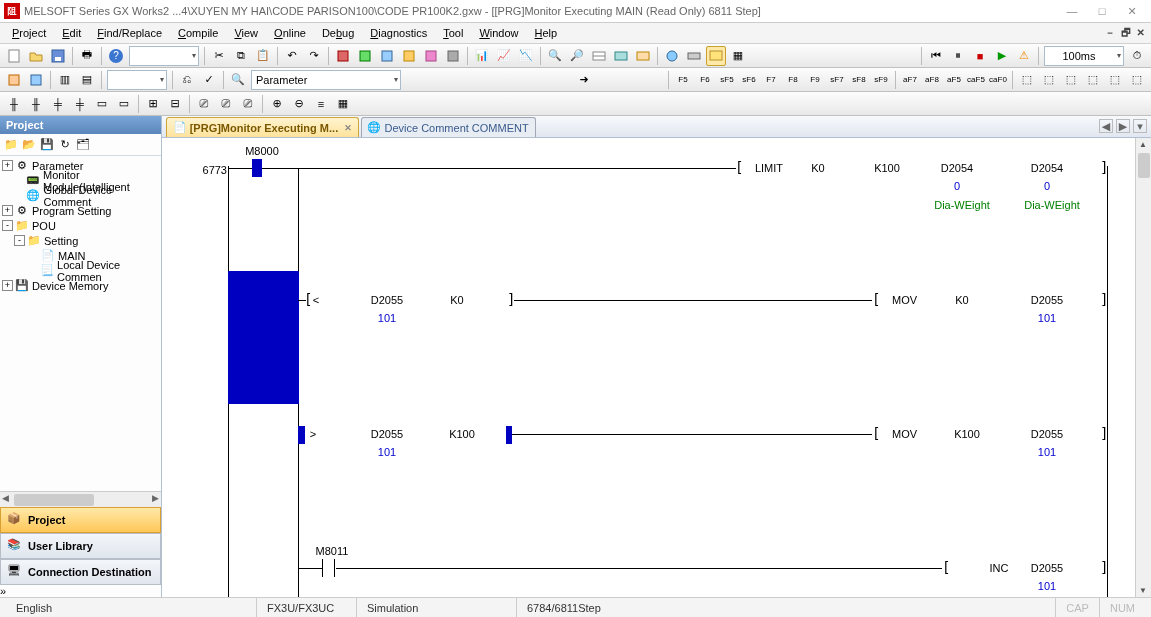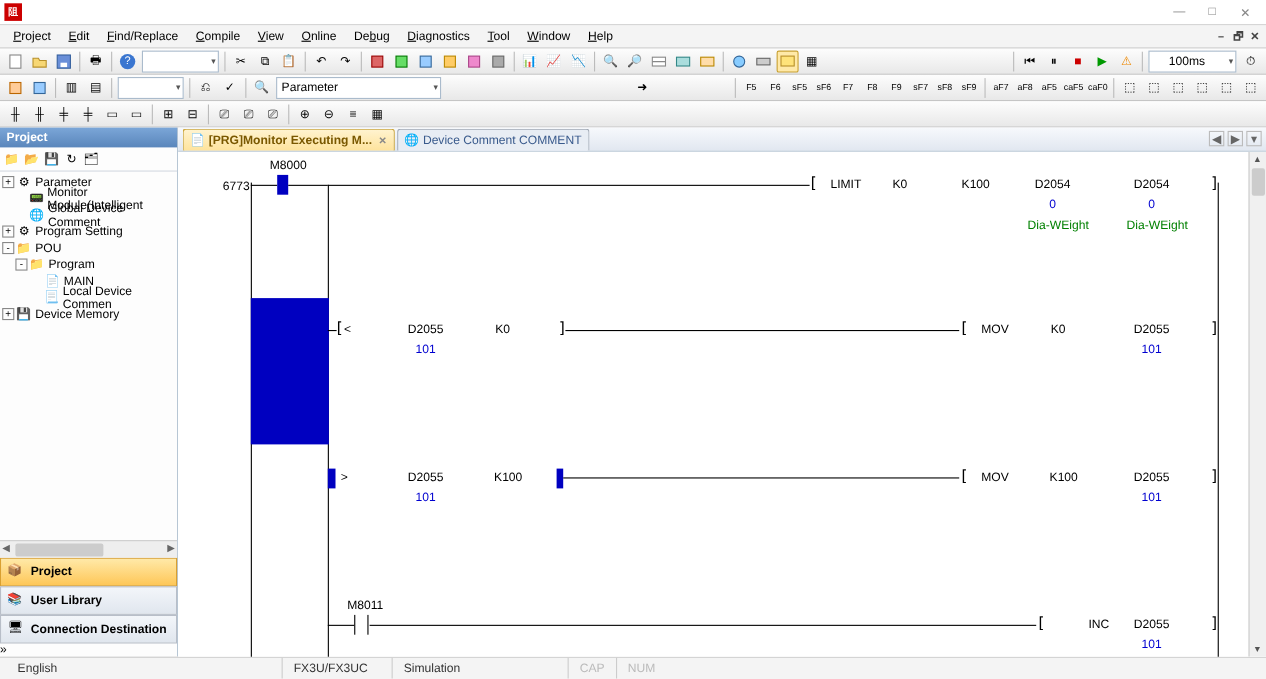--- a/index.html
+++ b/index.html
@@ -74,20 +74,21 @@
 .status .cell:first-child { border-left: none; }
 .status .faded { color: #bbb; }
 
 svg { display: block; }
 </style>
 </head>
 <body>
 
 <div class="titlebar">
   <span class="icon">阻</span>
+  <span>MELSOFT Series GX Works2 ...4\XUYEN MY HAI\CODE PARISON100\CODE PR100K2.gxw - [[PRG]Monitor Executing MAIN (Read Only) 6811 Step]</span>
   <span class="spacer"></span>
   <span class="winbtn">—</span>
   <span class="winbtn">□</span>
   <span class="winbtn">✕</span>
 </div>
 
 <div class="menubar">
   <span class="item"><u>P</u>roject</span>
   <span class="item"><u>E</u>dit</span>
   <span class="item"><u>F</u>ind/Replace</span>
@@ -354,21 +355,21 @@
           <span>Program Setting</span>
         </div>
         <div class="tnode d0">
           <span class="exp">-</span>
           <span class="icn">📁</span>
           <span>POU</span>
         </div>
         <div class="tnode d1">
           <span class="exp">-</span>
           <span class="icn">📁</span>
-          <span>Program</span>
+          <span>Setting</span>
         </div>
         <div class="tnode d2">
           <span class="noexp"></span>
           <span class="icn">📄</span>
           <span>MAIN</span>
         </div>
         <div class="tnode d2">
           <span class="noexp"></span>
           <span class="icn">📃</span>
           <span>Local Device Commen</span>
@@ -489,15 +490,16 @@
       <div class="brk" style="left:938px;top:421px">]</div>
 
     </div>
   </div>
 </div>
 
 <div class="status">
   <div class="cell" style="width:250px">English</div>
   <div class="cell" style="width:100px">FX3U/FX3UC</div>
   <div class="cell" style="width:160px">Simulation</div>
+  <div class="cell" style="flex:1">6784/6811Step</div>
   <div class="cell faded">CAP</div>
   <div class="cell faded">NUM</div>
 </div>
 
 </body></html>

